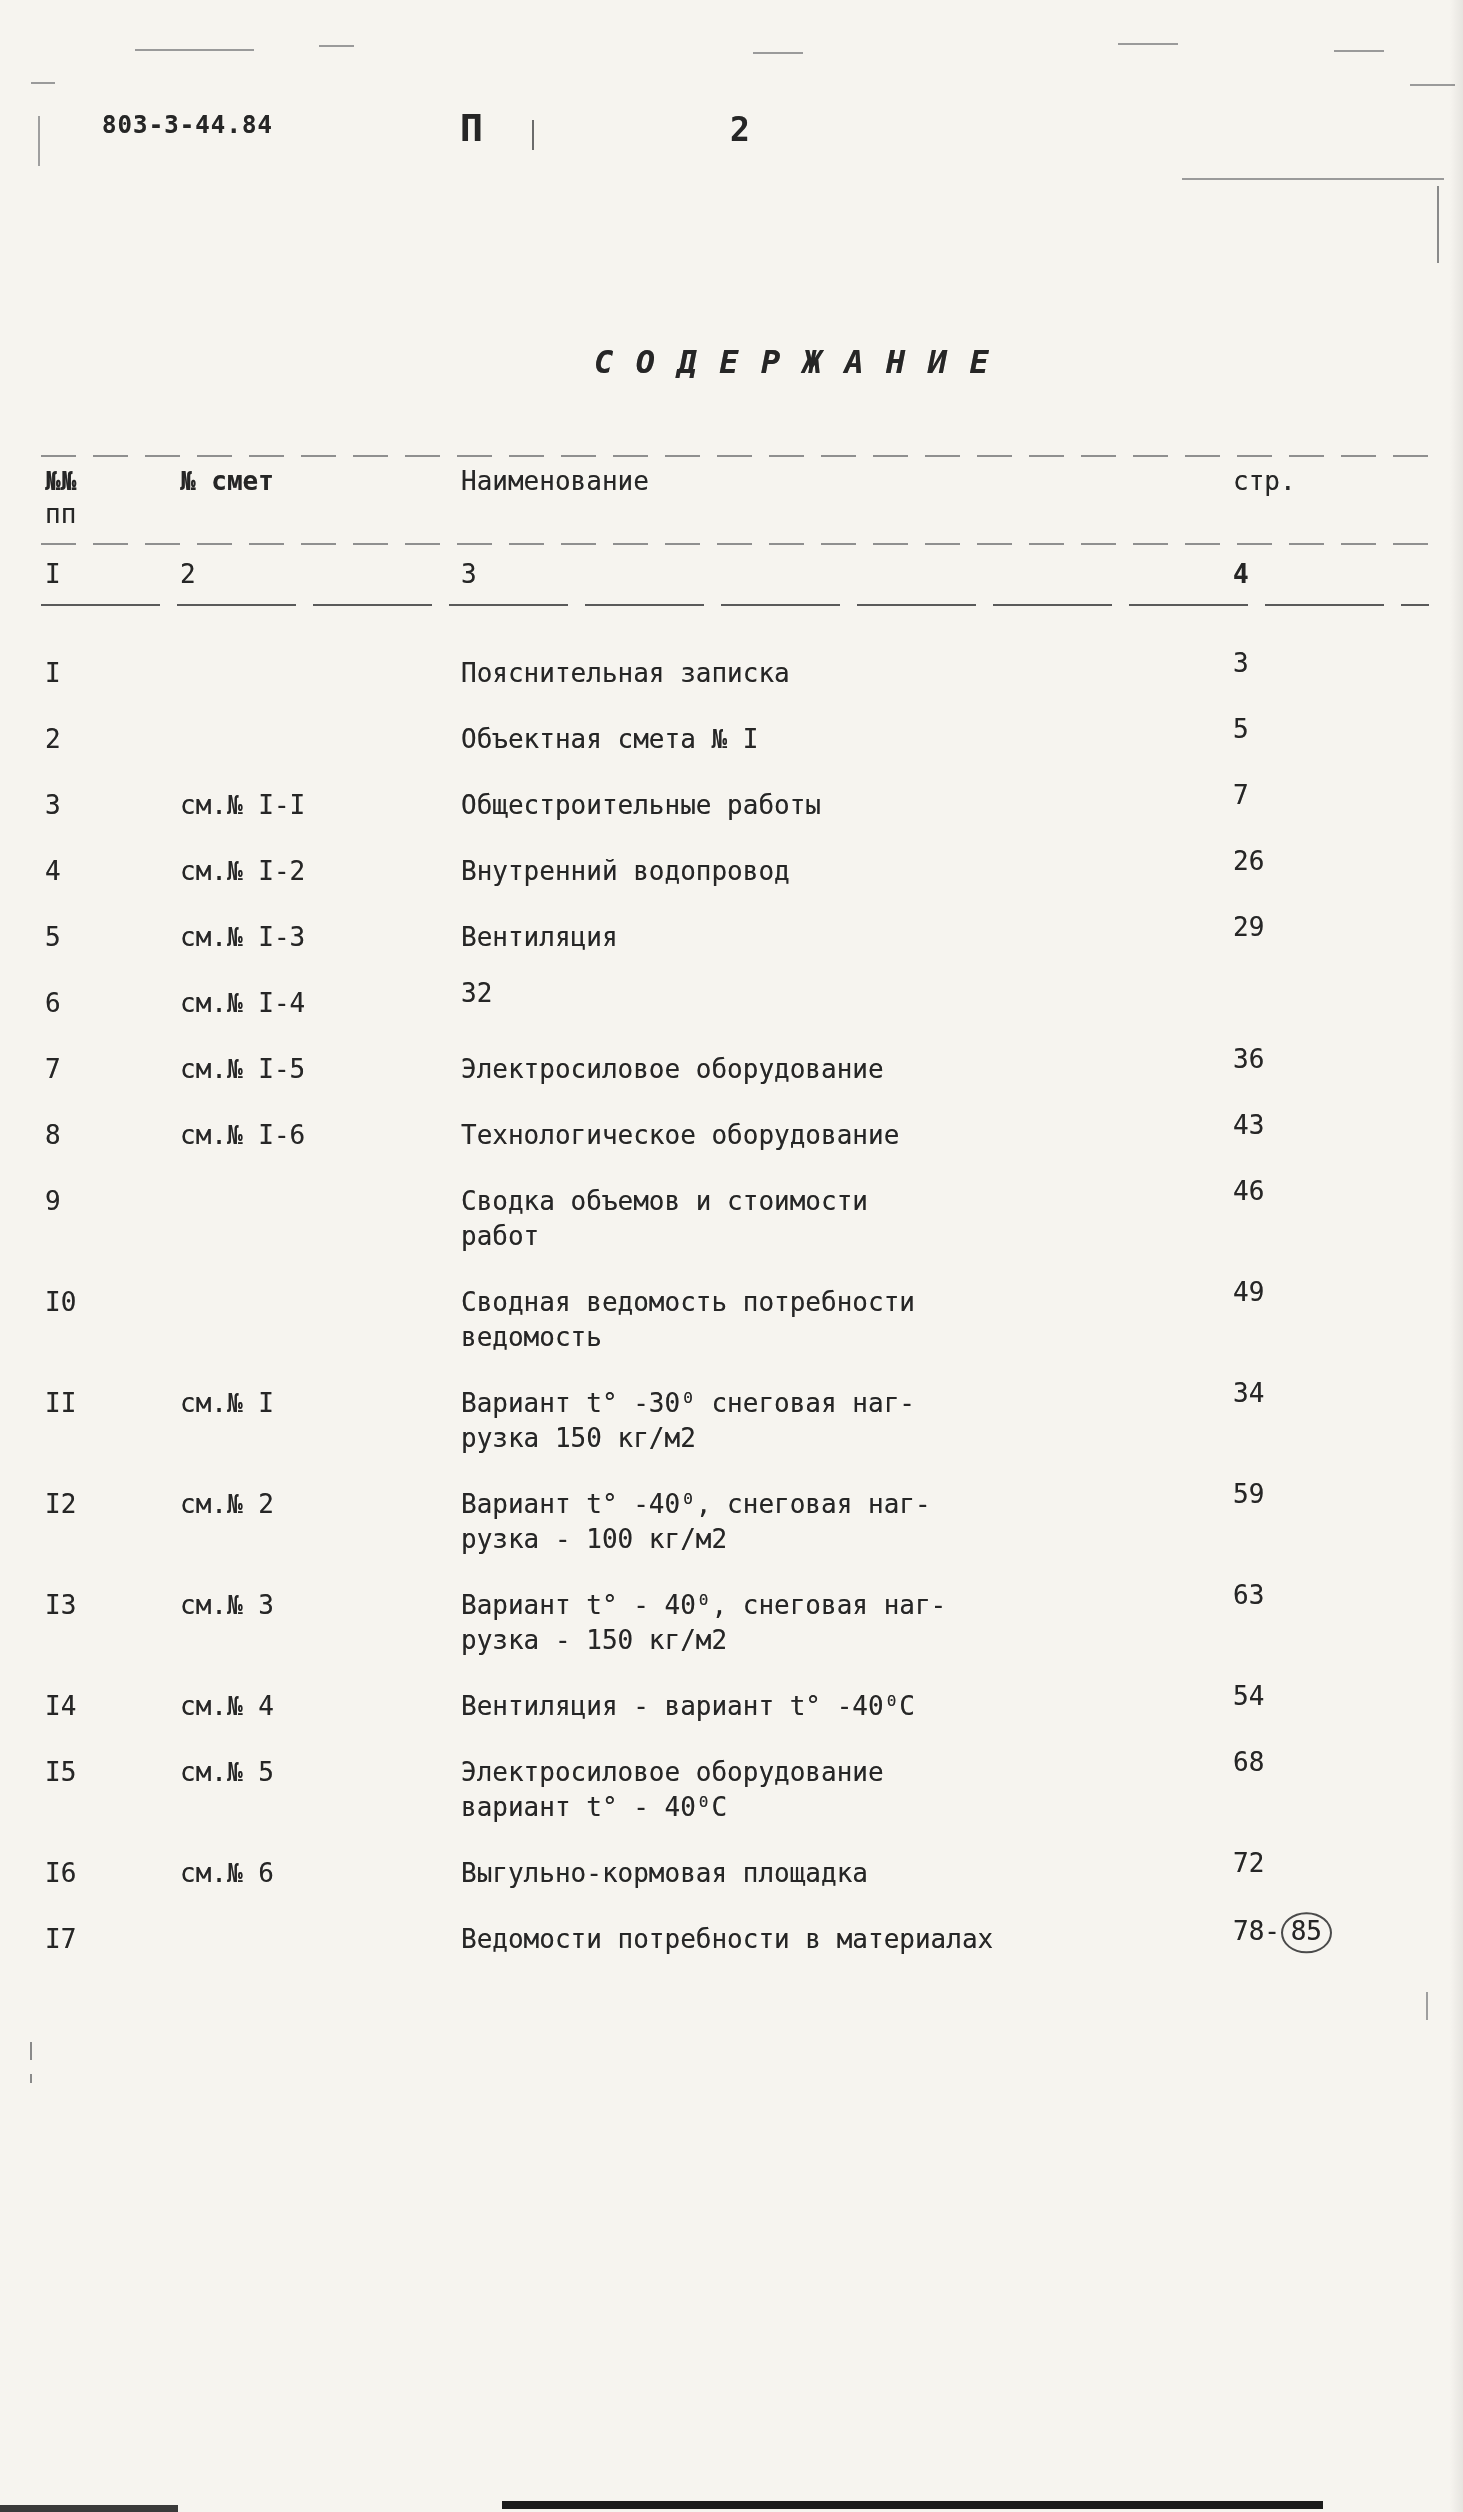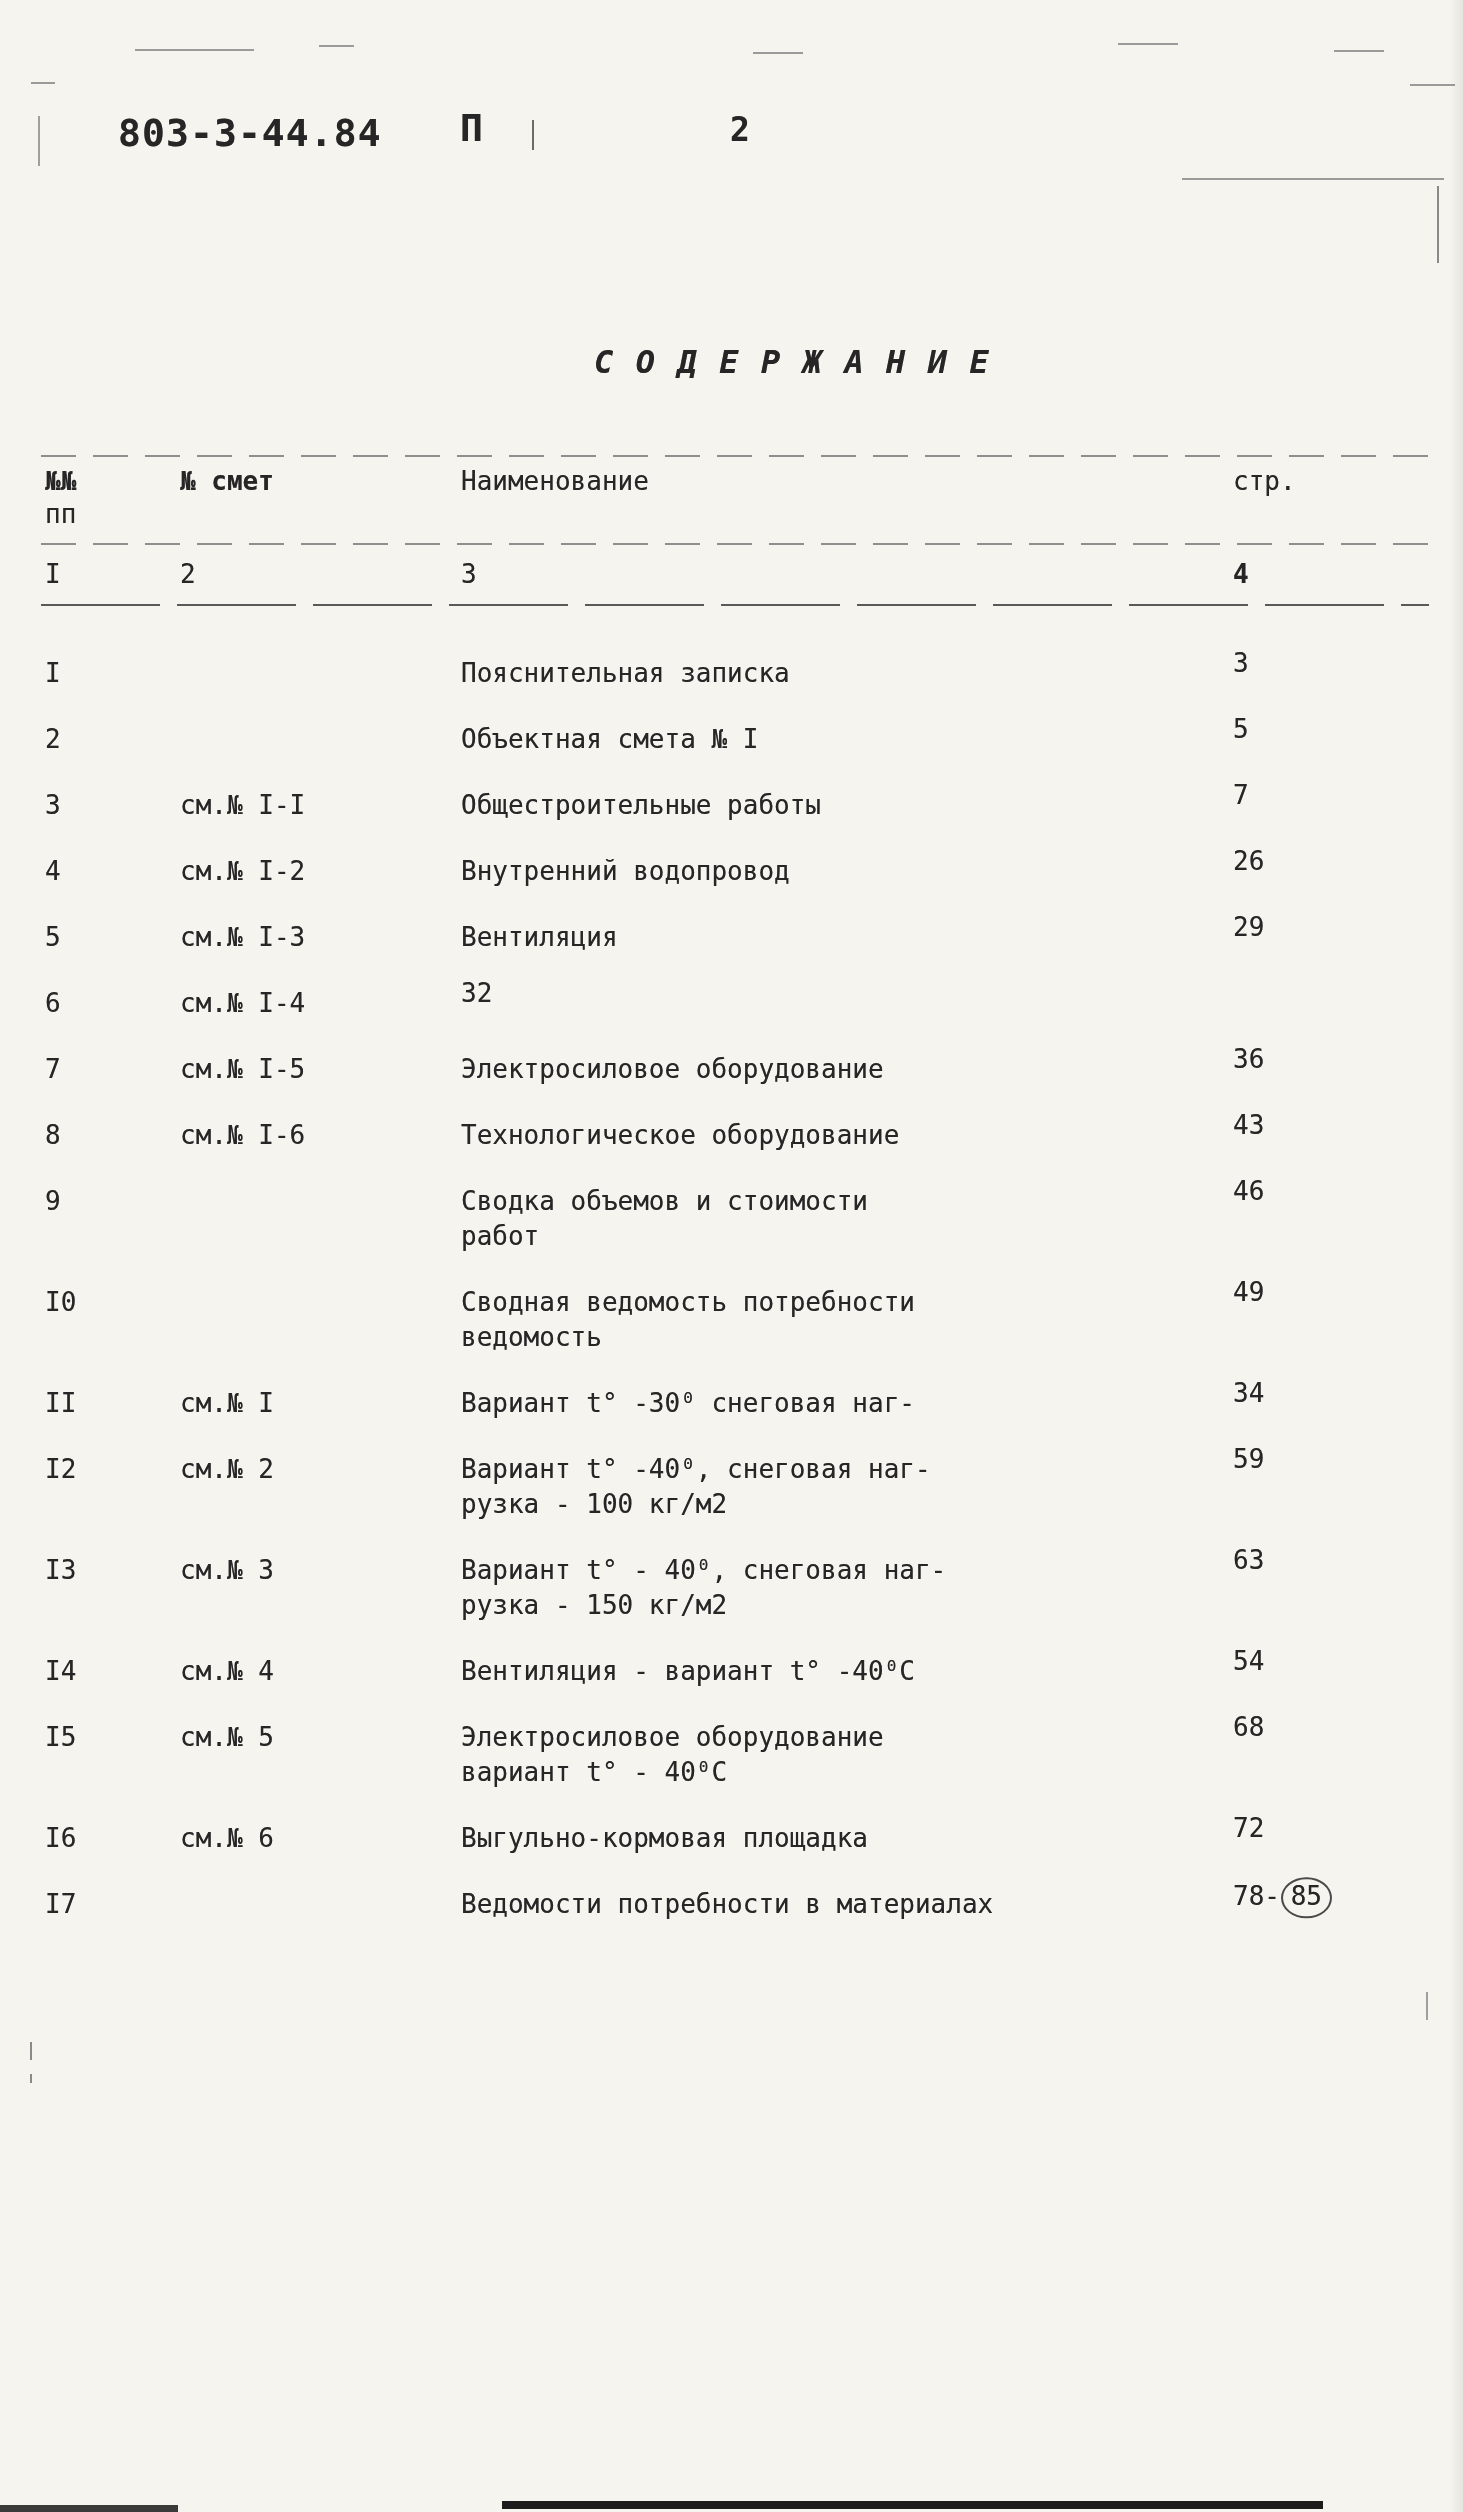--- a/index.html
+++ b/index.html
@@ -18,21 +18,21 @@
     right: 0; top: 0;
     width: 14px; height: 100%;
     background: linear-gradient(90deg, transparent, rgba(0,0,0,0.07));
     pointer-events: none;
   }
   .ink { text-shadow: 0 0 0.5px rgba(30,30,30,0.45); }
 
   
   .doc-number {
     position: absolute; left: 102px; top: 111px;
-    font-size: 38px; font-weight: bold; letter-spacing: 1.1px; margin-left: 16px;
+    font-size: 24px; font-weight: bold; letter-spacing: 1.1px;
   }
   .section-mark {
     position: absolute; left: 460px; top: 106px;
     font-size: 38px; font-weight: bold;
   }
   .page-number {
     position: absolute; left: 730px; top: 110px;
     font-size: 33px; font-weight: bold;
   }
   .toc-title {
@@ -242,20 +242,21 @@
     <div class="cell-page">
       <span>49</span>
     </div>
   </div>
 
   <div class="table-row grid-cols">
     <div>II</div>
     <div>см.№ I</div>
     <div>
         <div>Вариант t° -30⁰ снеговая наг-</div>
+        <div>рузка 150 кг/м2</div>
       </div>
     <div class="cell-page">
       <span>34</span>
     </div>
   </div>
 
   <div class="table-row grid-cols">
     <div>I2</div>
     <div>см.№ 2</div>
     <div>

